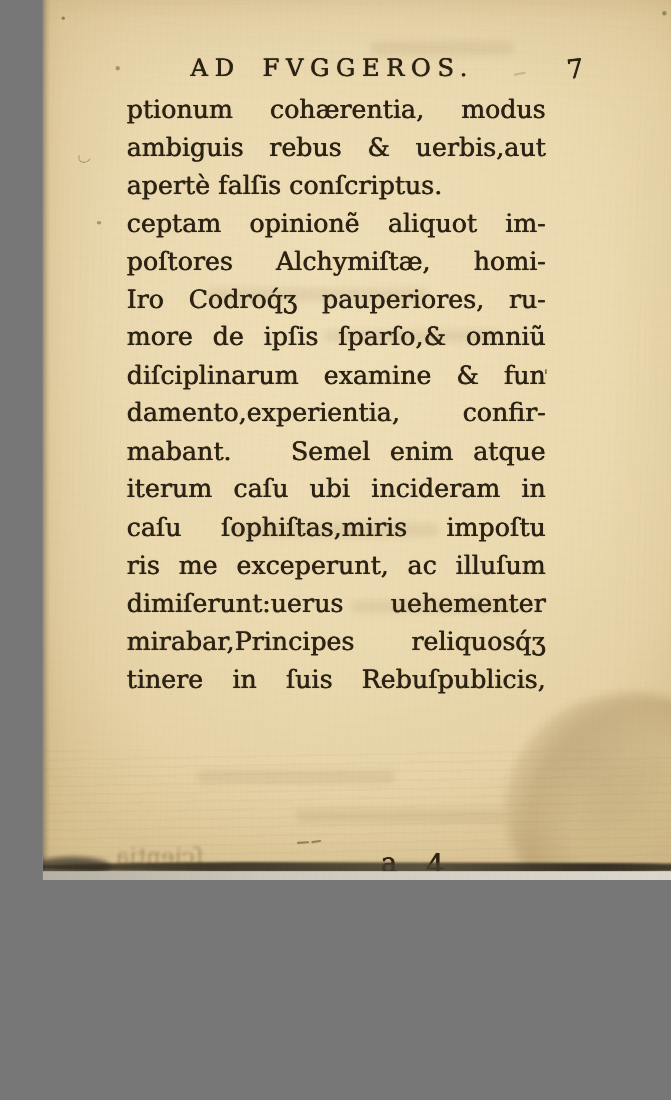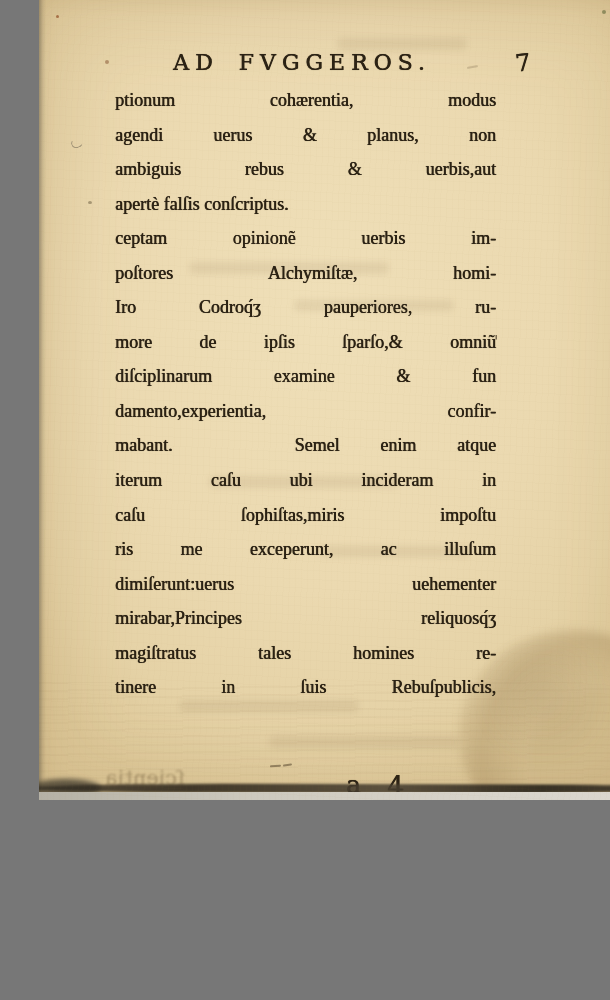--- a/index.html
+++ b/index.html
@@ -60,24 +60,23 @@
     letter-spacing:6px; word-spacing:7px;
     text-shadow: 0.5px 0 0 currentColor, 0 0 1px rgba(43,34,20,0.45);
   }
   .page-number {
     position:absolute; left:476px; top:49px; font-size:24px; transform:rotate(-6deg);
     text-shadow: 0.6px 0 0 currentColor, 0 0 1px rgba(43,34,20,0.45);
   }
   
   .text-block { position:absolute; left:76px; top:83px; width:381px; }
   .line {
-    font-size:18px; line-height:34.55px; height:34.55px; overflow:visible;
+    font-size:23px; line-height:34.55px; height:34.55px; overflow:visible;
     text-align:justify; text-align-last:justify; white-space:normal;
     text-shadow: 0.45px 0 0 currentColor, 0 0 1px rgba(43,34,20,0.4);
-    font-family: Liberation Serif, serif;
   }
   .line.indent { padding-left:12px; }
   .line.para-end { text-align-last:left; }
   
   .sig { position:absolute; font-size:25px; text-shadow:0.6px 0 0 currentColor, 0 0 1px rgba(43,34,20,0.45); }
   .sig-letter { left:307px; top:770px; }
   .sig-number { left:348px; top:771px; font-size:27px; }
   
   .ghost-word {
     position:absolute; left:66px; top:766px; font-size:21px; color:#6d5a39;
@@ -111,36 +110,34 @@
   <div class="bottom-ridges"></div>
   <div class="corner-stain"></div>
   <div class="corner-stain2"></div>
 
   <div class="header-title">AD FVGGEROS.</div>
   <div class="dash" style="left:428px; top:66px; width:11px; transform:rotate(-10deg); opacity:.4;"></div>
   <div class="page-number">7</div>
 
   <div class="text-block">
     <div class="line">ptionum cohærentia, modus</div>
-    <div class="line">agendi uerus &amp; planus, non</div>
     <div class="line">ambiguis rebus &amp; uerbis,aut</div>
     <div class="line para-end">apertè falſis conſcriptus.</div>
-    <div class="line">ceptam opinionẽ uerbis im-</div>
+    <div class="line">ceptam opinionẽ aliquot im-</div>
     <div class="line">poſtores Alchymiſtæ, homi-</div>
     <div class="line">Iro Codroq́ʒ pauperiores, ru-</div>
     <div class="line">more de ipſis ſparſo,&amp; omniũ</div>
     <div class="line">diſciplinarum examine &amp; fun</div>
     <div class="line">damento,experientia, confir-</div>
     <div class="line">mabant.&nbsp;&nbsp; Semel enim atque</div>
     <div class="line">iterum caſu ubi incideram in</div>
     <div class="line">caſu ſophiſtas,miris impoſtu</div>
     <div class="line">ris me exceperunt, ac illuſum</div>
     <div class="line">dimiſerunt:uerus uehementer</div>
     <div class="line">mirabar,Principes reliquosq́ʒ</div>
-    <div class="line">magiſtratus tales homines re-</div>
     <div class="line">tinere in ſuis Rebuſpublicis,</div>
   </div>
 
   <div class="ghost-tick" style="left:455px; top:332px;">'</div>
 
   <div class="sig sig-letter">a</div>
   <div class="sig sig-number">4</div>
 
   <div class="ghost-word">ſcientia</div>
   <div class="dash" style="left:231px; top:765px; width:11px; transform:rotate(-4deg);"></div>

